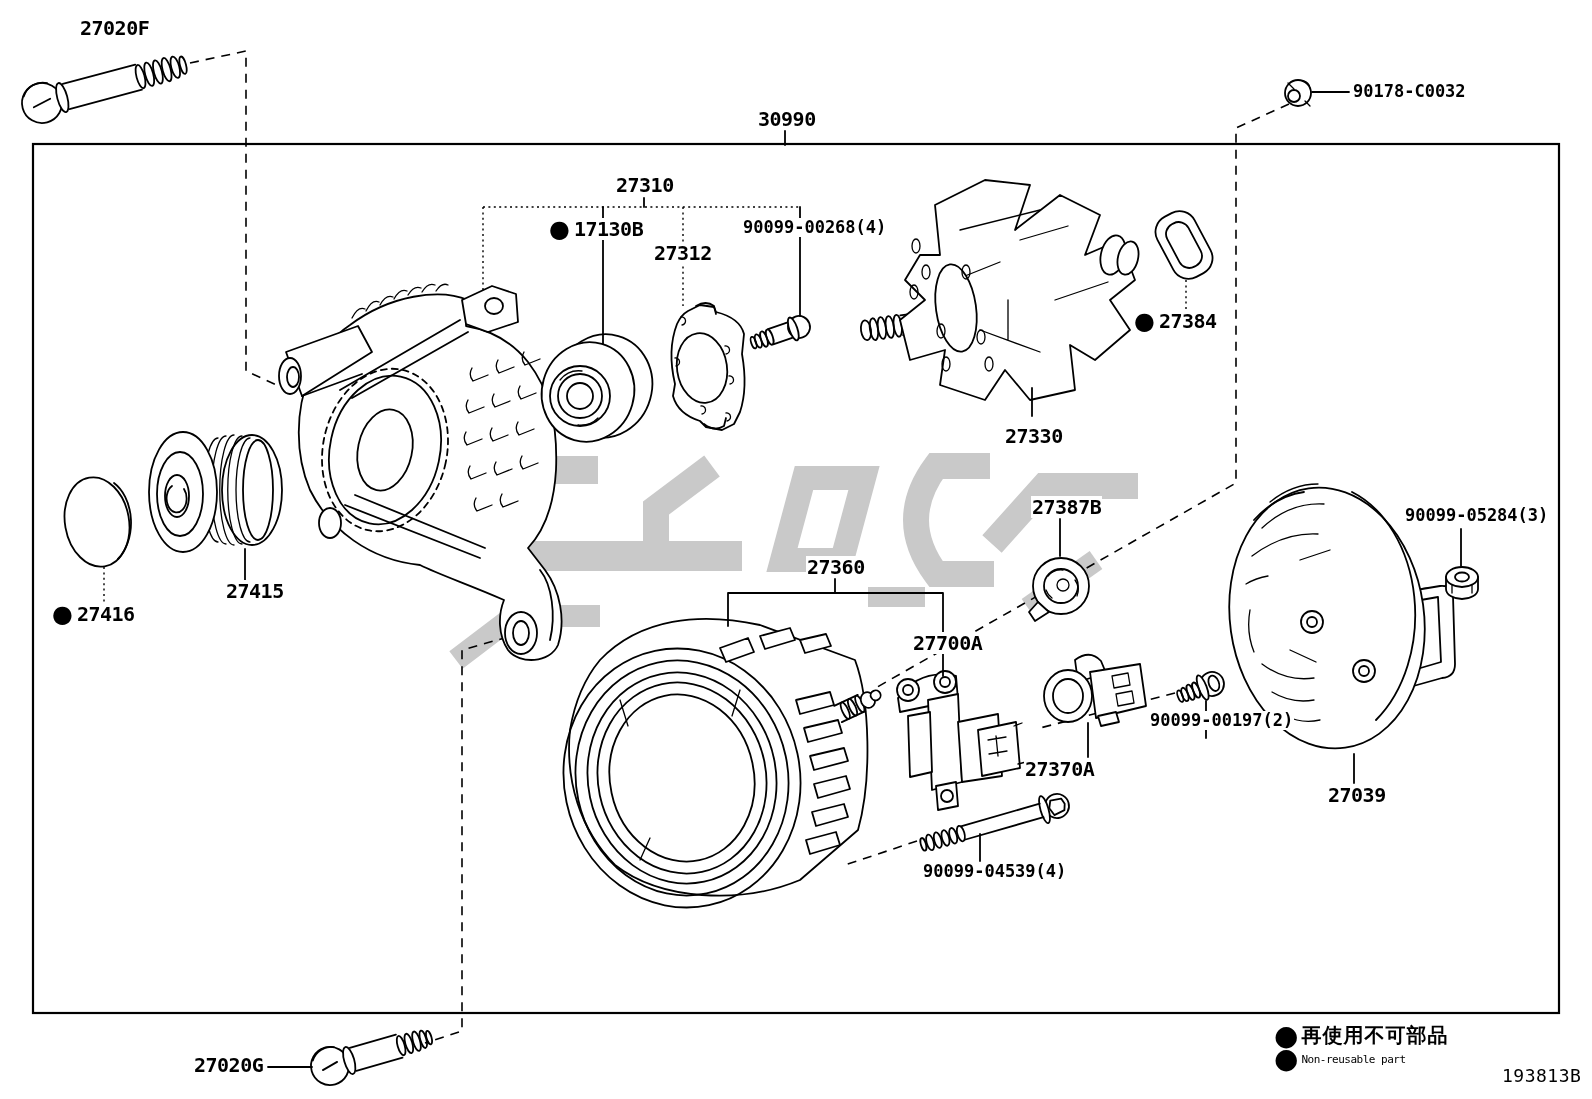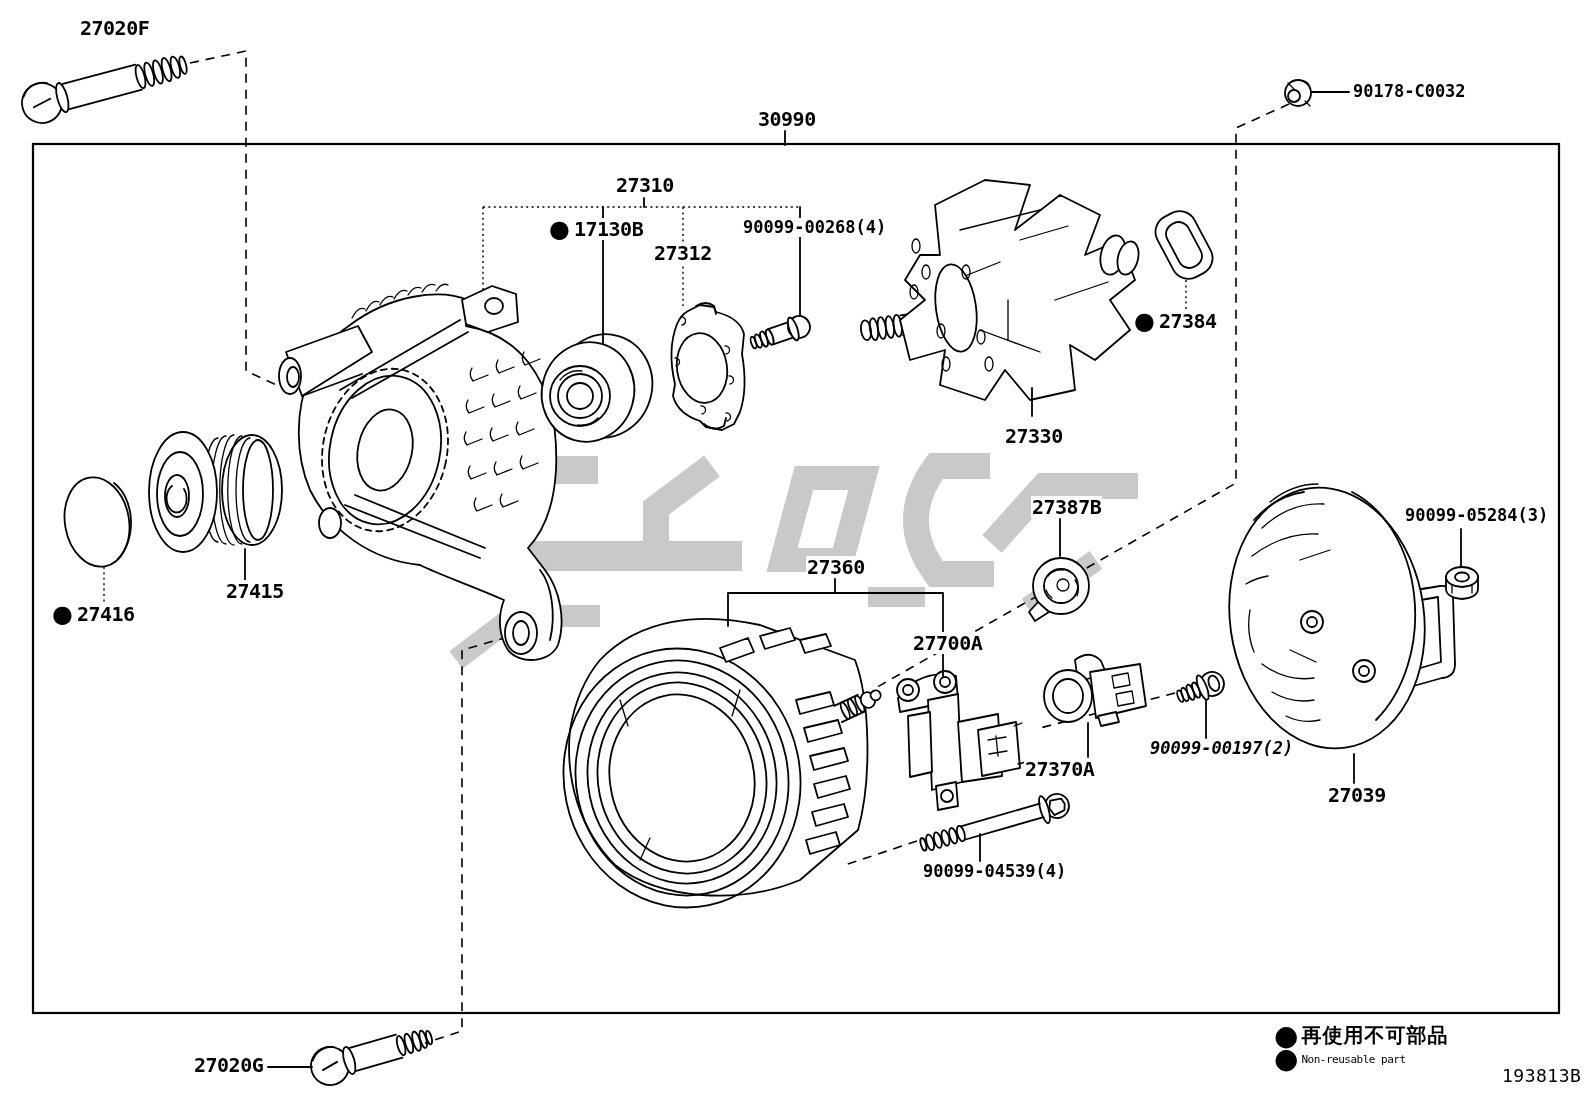--- a/index.html
+++ b/index.html
@@ -345,21 +345,21 @@
 
 <div class="wrow" style="left:52px;top:603px;">
   <span class="blt">●</span>
   <span class="lb" style="position:static;">27416</span>
 </div>
 
 <div class="lb" style="left:806px;top:556px;">27360</div>
 <div class="lb" style="left:912px;top:632px;">27700A</div>
 <div class="lb" style="left:1031px;top:496px;">27387B</div>
 <div class="lb" style="left:1024px;top:758px;">27370A</div>
-<div class="lbs" style="left:1149px;top:739px;font-style:italic;">90099-00197(2)</div>
+<div class="lbs" style="left:1149px;top:711px;">90099-00197(2)</div>
 <div class="lbs" style="left:1404px;top:506px;">90099-05284(3)</div>
 <div class="lb" style="left:1327px;top:784px;">27039</div>
 <div class="lbs" style="left:922px;top:862px;">90099-04539(4)</div>
 <div class="lb" style="left:193px;top:1054px;">27020G</div>
 
 <div class="wrow" style="left:1274px;top:1022px;background:transparent;">
   <span class="bltbig">●</span>
   <span class="jp">再使用不可部品</span>
 </div>
 <div class="wrow" style="left:1274px;top:1049px;background:transparent;">

